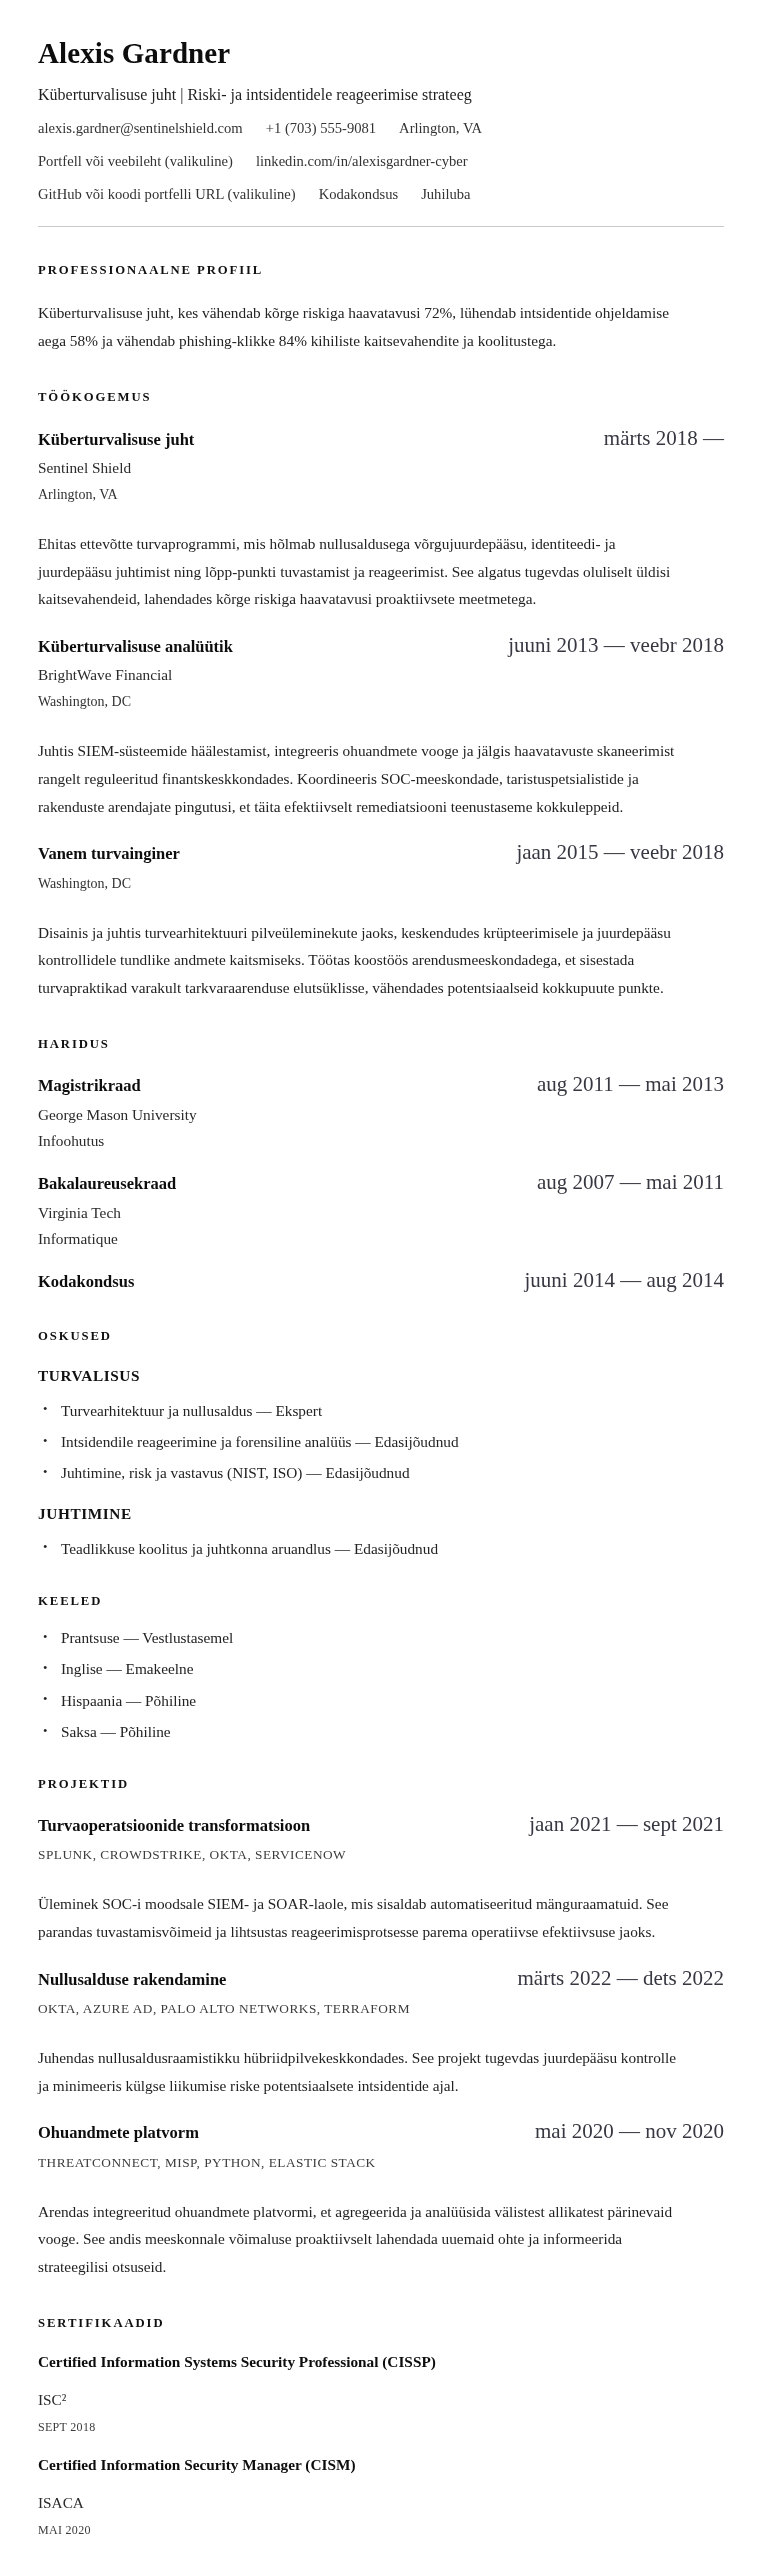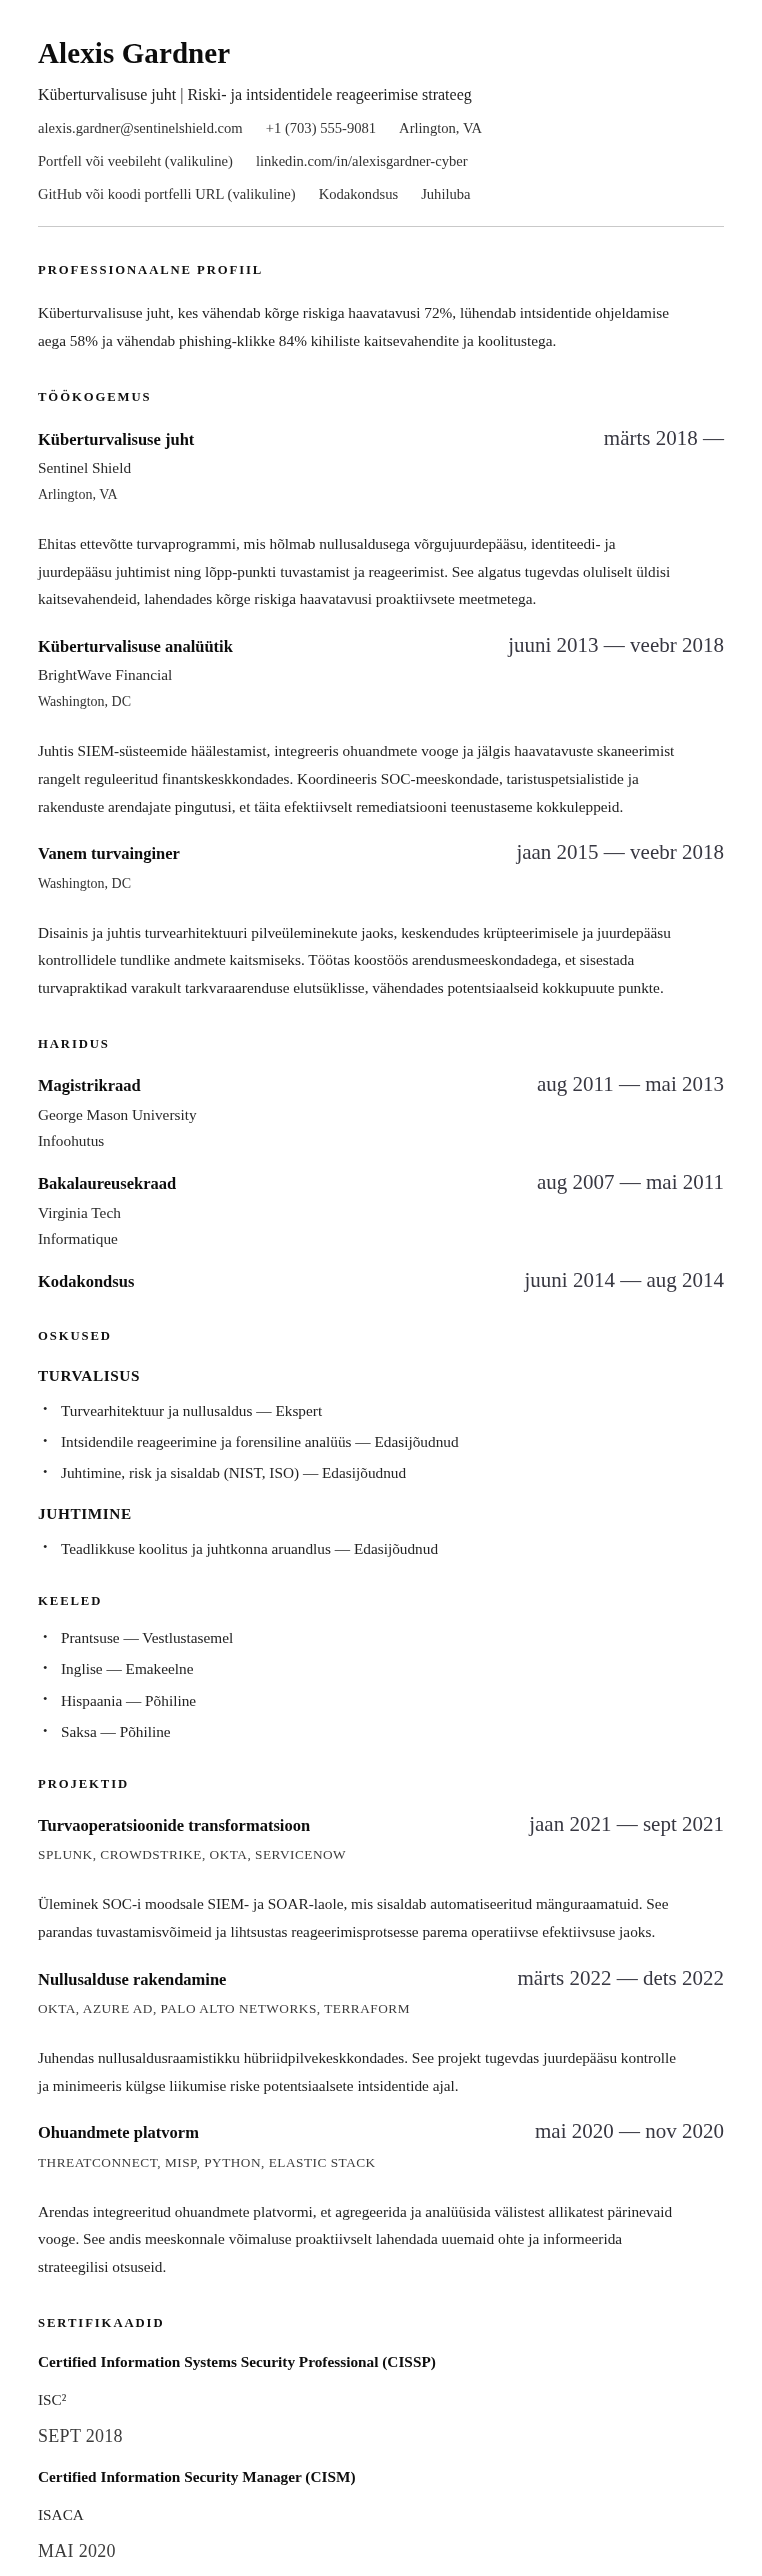--- a/index.html
+++ b/index.html
@@ -129,22 +129,22 @@
     font-size: 15.3px;
     font-weight: 700;
     color: #0d0d0d;
   }
   .cert-issuer {
     margin-top: 20px;
     font-size: 15.3px;
     color: #2a2a2a;
   }
   .cert-date {
-    margin-top: 17px;
-    font-size: 18px;
+    margin-top: 11px;
+    font-size: 12px;
     letter-spacing: 0.3px;
     color: #3c3c3c;
   }
 </style>
 </head>
 <body>
 
 <div class="page">
 
   <header>
@@ -236,21 +236,21 @@
     </article>
   </section>
 
   <section>
     <h2 class="section-heading">OSKUSED</h2>
 
     <h3 class="group-heading">TURVALISUS</h3>
     <ul class="dotted">
       <li>Turvearhitektuur ja nullusaldus — Ekspert</li>
       <li>Intsidendile reageerimine ja forensiline analüüs — Edasijõudnud</li>
-      <li>Juhtimine, risk ja sisaldab (NIST, ISO) — Edasijõudnud</li>
+      <li>Juhtimine, risk ja vastavus (NIST, ISO) — Edasijõudnud</li>
     </ul>
 
     <h3 class="group-heading">JUHTIMINE</h3>
     <ul class="dotted">
       <li>Teadlikkuse koolitus ja juhtkonna aruandlus — Edasijõudnud</li>
     </ul>
   </section>
 
   <section>
     <h2 class="section-heading">KEELED</h2>

